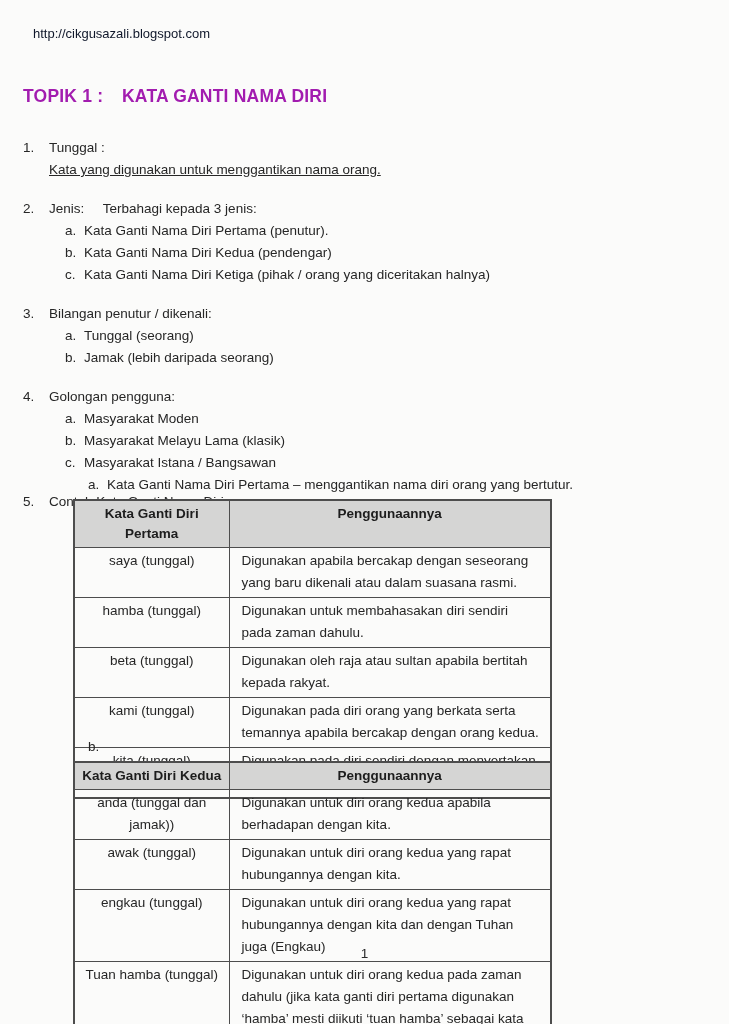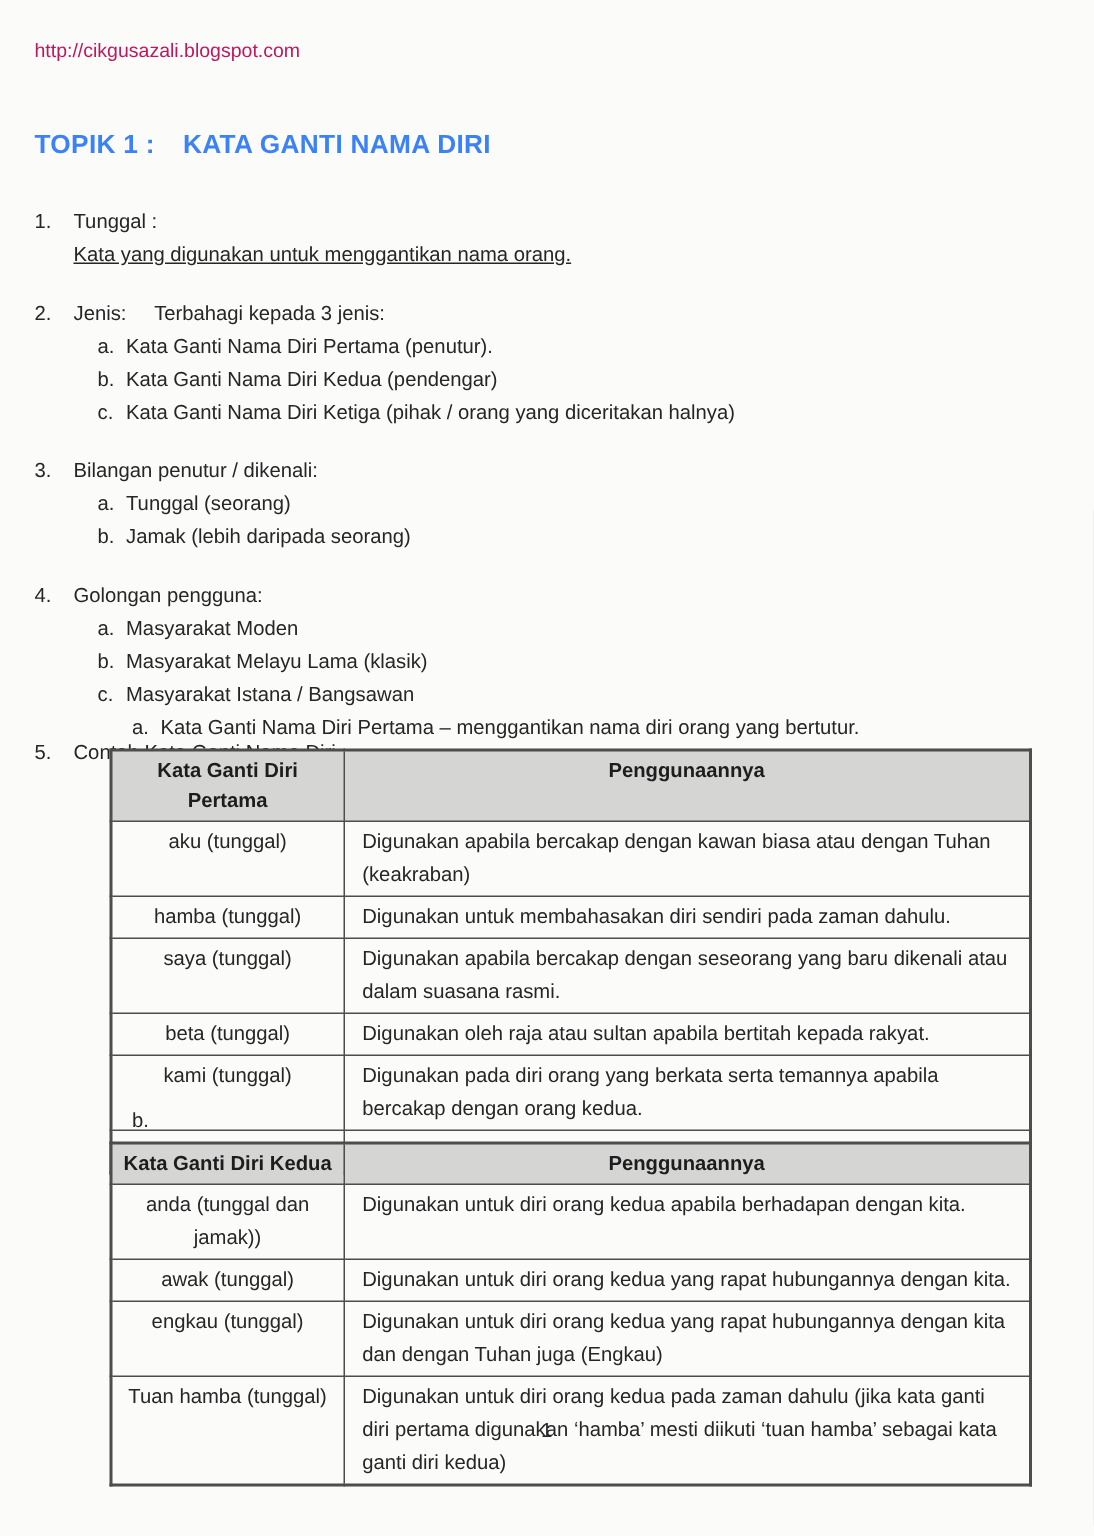--- a/index.html
+++ b/index.html
@@ -9,31 +9,31 @@
     width: 729px;
     height: 1024px;
     margin: 0 auto;
     background: #fbfbfa;
     font-family: "Liberation Sans", sans-serif;
     color: #262626;
     overflow: hidden;
   }
   .url-line {
     position: absolute;
-    top: 26px; left: 23px;
+    top: 26px; left: 33px;
     font-size: 13px;
-    color: #be185d;
+    color: #0f172a;
   }
   .doc-title {
     position: absolute;
     top: 86px; left: 23px;
     font-size: 17.5px;
     font-weight: bold;
     letter-spacing: 0.2px;
-    color: #3b82f6;
+    color: #a21caf;
   }
   .doc-title .t-label { display: inline-block; width: 99px; }
   .sections { position: absolute; top: 137px; left: 0; width: 729px; }
   .sec { display: flex; }
   .sec + .sec { margin-top: 17px; }
   .sec .num {
     width: 49px;
     padding-left: 23px;
     font-size: 13.5px;
     line-height: 22px;
@@ -50,21 +50,21 @@
   .sub-item .letter { width: 19px; font-size: 13.5px; line-height: 22px; flex: 0 0 auto; }
   .sub-item .text { font-size: 13.5px; line-height: 22px; flex: 1; padding-right: 26px; }
   .table-block { position: absolute; left: 0; width: 729px; }
   .table-block.block-a { top: 475px; }
   .table-block.block-b { top: 737px; }
   .table-intro { display: flex; margin-left: 88px; margin-bottom: 4px; }
   .table-intro .letter { width: 19px; font-size: 13.5px; line-height: 20px; flex: 0 0 auto; }
   .table-intro .text { font-size: 13.5px; line-height: 20px; }
   table.gtable {
     margin-left: 73px;
-    width: 615px;
+    width: 479px;
     border-collapse: collapse;
     border: 2px solid #4d4d4d;
     table-layout: fixed;
   }
   table.gtable th, table.gtable td {
     border: 1px solid #4d4d4d;
     font-size: 13.5px;
     vertical-align: top;
   }
   table.gtable th {
@@ -179,30 +179,26 @@
     </div>
     <table class="gtable">
         <thead>
           <tr>
             <th class="col-pronoun">Kata Ganti Diri Pertama</th>
             <th class="col-usage">Penggunaannya</th>
           </tr>
         </thead>
         <tbody>
           <tr>
-            <td class="cell-pronoun">aku (tunggal)</td>
-            <td class="cell-usage">Digunakan apabila bercakap dengan kawan biasa atau dengan Tuhan (keakraban)</td>
+            <td class="cell-pronoun">saya (tunggal)</td>
+            <td class="cell-usage">Digunakan apabila bercakap dengan seseorang yang baru dikenali atau dalam suasana rasmi.</td>
           </tr>
           <tr>
             <td class="cell-pronoun">hamba (tunggal)</td>
             <td class="cell-usage">Digunakan untuk membahasakan diri sendiri pada zaman dahulu.</td>
-          </tr>
-          <tr>
-            <td class="cell-pronoun">saya (tunggal)</td>
-            <td class="cell-usage">Digunakan apabila bercakap dengan seseorang yang baru dikenali atau dalam suasana rasmi.</td>
           </tr>
           <tr>
             <td class="cell-pronoun">beta (tunggal)</td>
             <td class="cell-usage">Digunakan oleh raja atau sultan apabila bertitah kepada rakyat.</td>
           </tr>
           <tr>
             <td class="cell-pronoun">kami (tunggal)</td>
             <td class="cell-usage">Digunakan pada diri orang yang berkata serta temannya apabila bercakap dengan orang kedua.</td>
           </tr>
           <tr>

